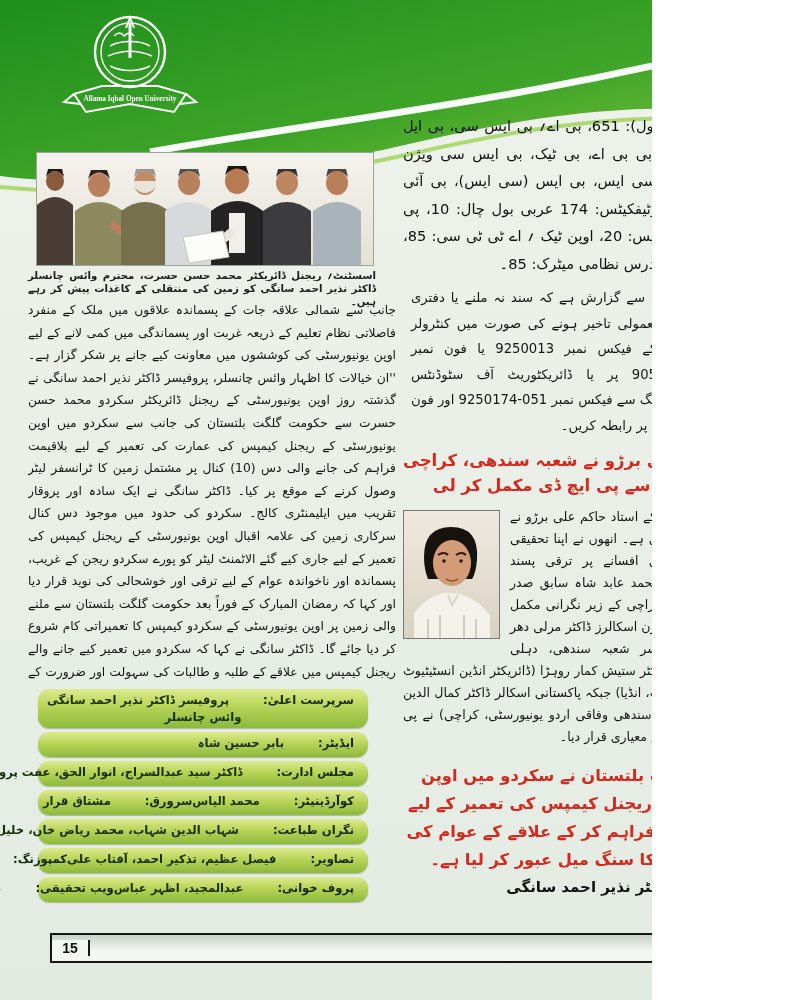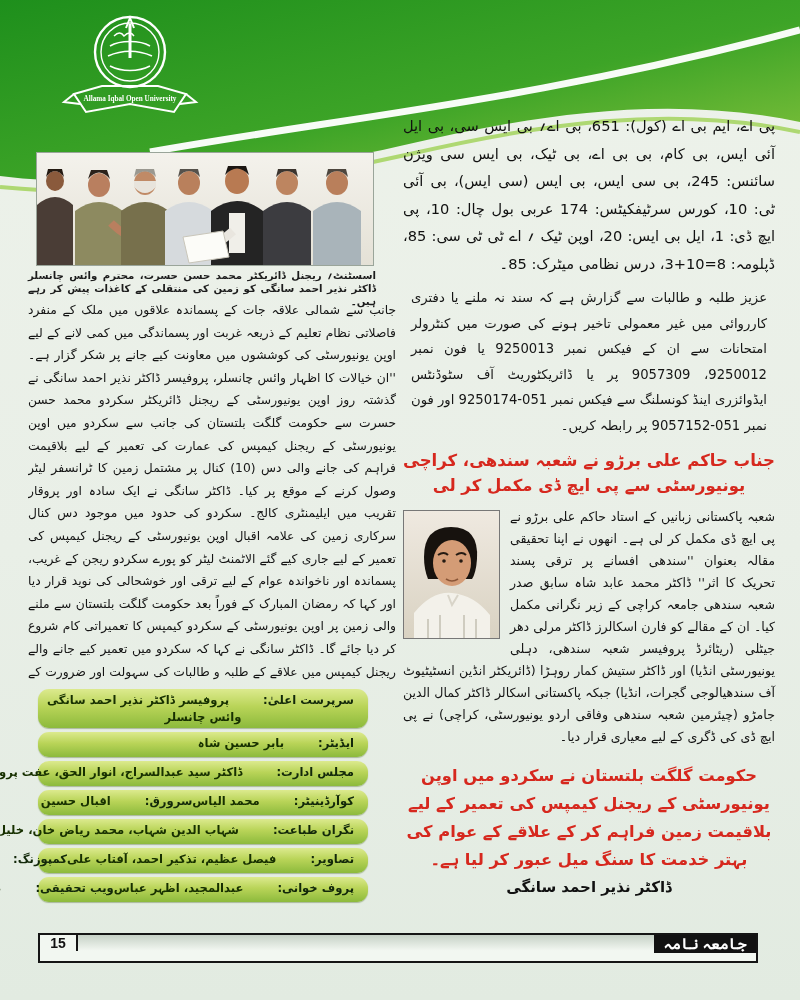--- a/index.html
+++ b/index.html
@@ -1,17 +1,17 @@
 <!DOCTYPE html>
 <html lang="ur"><head>
 <meta charset="utf-8">
 <style>
   html,body{margin:0;padding:0;}
   .page{
-    position:relative;width:800px;height:1000px;overflow:hidden;
+    position:relative;width:652px;height:1000px;overflow:hidden;
     background:linear-gradient(180deg,#edf2ea 0%,#e9efe7 55%,#e2ebe1 100%);
     font-family:"DejaVu Sans",sans-serif;color:#151515;
   }
   .hdr-svg{position:absolute;top:0;left:0;}
   .logo{position:absolute;top:6px;left:52px;width:156px;height:132px;}
   .urdu{direction:rtl;}
   
   .gphoto{position:absolute;left:36px;top:152px;width:336px;height:112px;border:1px solid #9aa59a;background:#efede6;}
   .gcaption{position:absolute;left:28px;top:269px;width:348px;font-size:10.2px;line-height:13px;
     text-align:justify;font-weight:bold;color:#1c1c1c;}
@@ -34,22 +34,22 @@
     background:linear-gradient(180deg,#dcea8e 0%,#b9d458 45%,#8cba3c 100%);
     border-radius:11px;margin-bottom:4px;padding:4px 14px;min-height:17px;
     font-size:11.6px;font-weight:bold;color:#173000;direction:rtl;
     box-shadow:0 1px 1px rgba(60,90,20,.35);
   }
   .staff-line{display:flex;justify-content:space-between;align-items:center;direction:rtl;}
   .staff-pair{display:inline-flex;gap:34px;white-space:nowrap;}
   .staff-pair .staff-role{color:#12280a;text-align:center;}
   .staff-line2{text-align:center;margin-top:3px;}
   
-  .footer-strip{position:absolute;left:38px;top:933px;width:716px;height:26px;border:2px solid #151515;
-    background:linear-gradient(180deg,#c6d1c6 0%,#f2f7f1 60%);display:flex;align-items:flex-start;}
+  .footer-strip{position:absolute;left:50px;top:933px;width:716px;height:26px;border:2px solid #151515;
+    background:linear-gradient(180deg,#c6d1c6 0%,#f2f7f1 60%);display:flex;align-items:center;}
   .pagenum{width:36px;border-right:2px solid #151515;display:flex;align-items:center;justify-content:center;
     font-family:"Liberation Sans",sans-serif;font-weight:bold;font-size:14px;color:#111;background:#f2f7f1;}
   .strip-fill{flex:1;}
   .masthead{width:102px;background:#121212;color:#fff;display:flex;align-items:center;justify-content:center;
     font-size:15px;font-weight:bold;direction:rtl;font-family:Liberation Serif, serif;}
 </style>
 </head>
 <body>
 
 <div class="page">
@@ -191,21 +191,21 @@
         </div>
       </div>
       <div class="staff-row">
         <div class="staff-line">
           <span class="staff-pair">
             <span class="staff-role">کوآرڈینیٹر:</span>
             <span class="staff-val">محمد الیاس</span>
           </span>
           <span class="staff-pair">
             <span class="staff-role">سرورق:</span>
-            <span class="staff-val">اقبال حسین</span>
+            <span class="staff-val">مشتاق قرار</span>
           </span>
         </div>
       </div>
       <div class="staff-row">
         <div class="staff-line">
           <span class="staff-pair">
             <span class="staff-role">نگران طباعت:</span>
             <span class="staff-val">شہاب الدین شہاب، محمد ریاض خان، خلیل احمد رانا</span>
           </span>
         </div>

